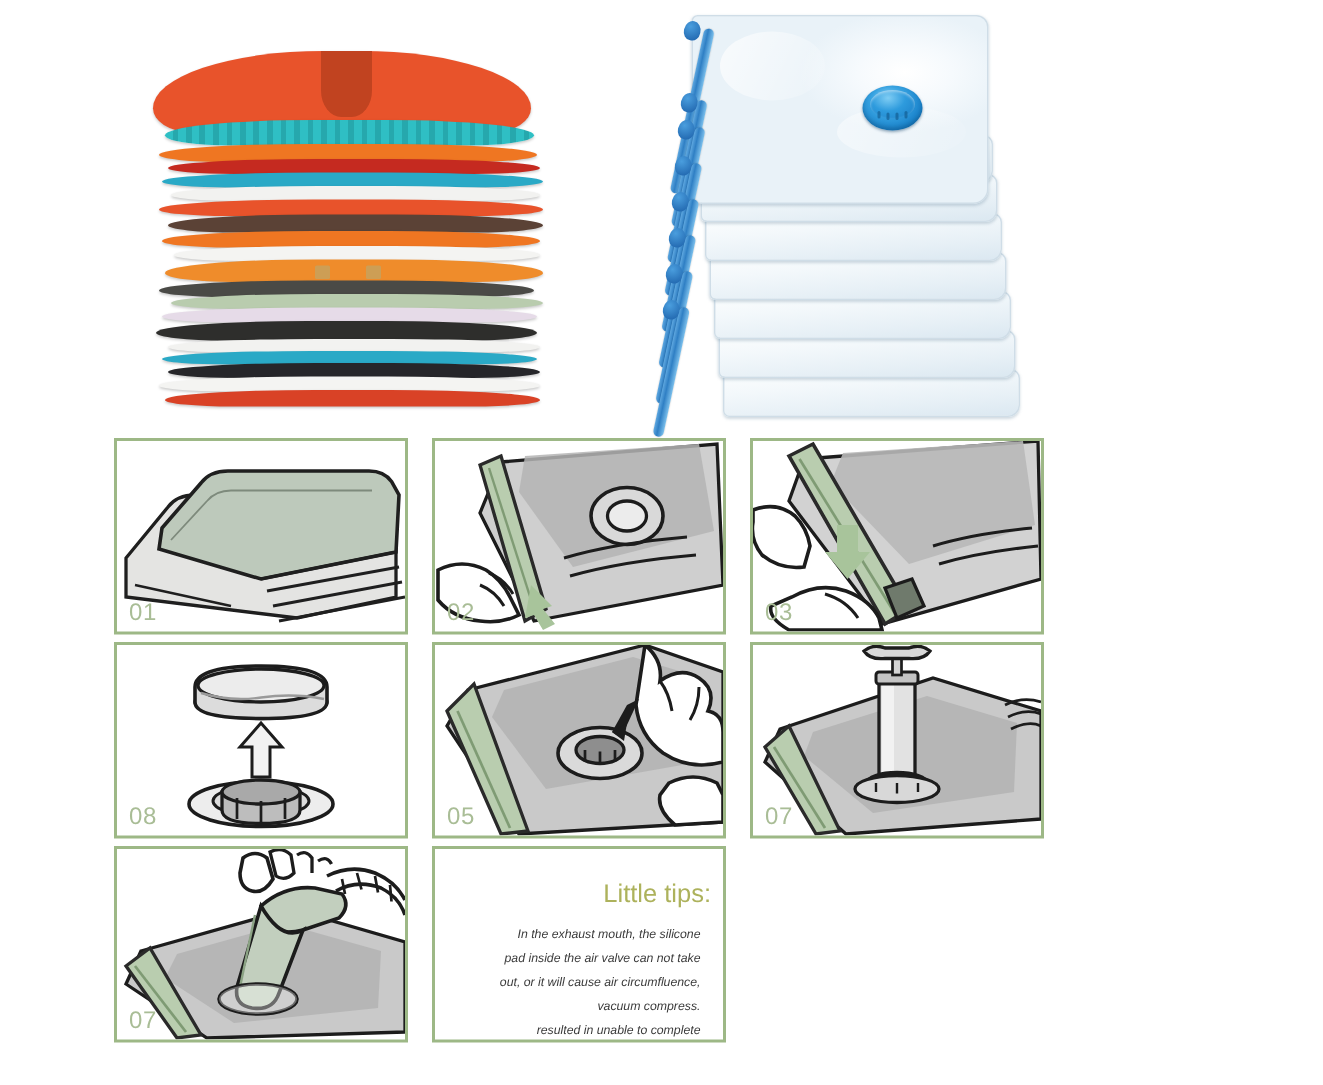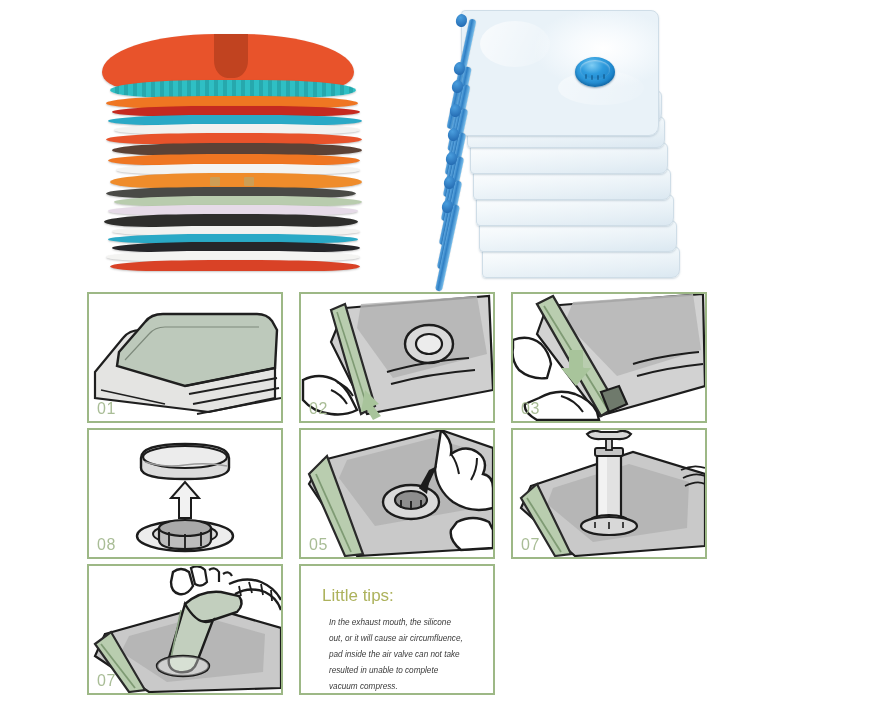--- a/index.html
+++ b/index.html
@@ -133,21 +133,20 @@
   .steps-grid {
     position: absolute;
     left: 76px;
     top: 292px;
     width: 528px;
     display: grid;
     grid-template-columns: repeat(3, 196px);
     grid-template-rows: repeat(3, 131px);
     column-gap: 16px;
     row-gap: 5px;
-    margin-left: 11px;
   }
   .panel {
     position: relative;
     border: 2px solid #9db886;
     background: #ffffff;
     overflow: hidden;
     box-sizing: border-box;
   }
   .panel-num {
     position: absolute;
@@ -159,22 +158,22 @@
     z-index: 40;
     font-family: "Liberation Sans", sans-serif;
   }
   .art {
     position: absolute;
     inset: 0;
   }
 
   
   .tips-panel {
-    padding: 6px 21px 4px;
-    text-align: left;
+    padding: 6px 8px 4px;
+    text-align: right;
   }
   .tips-title {
     margin-top: 14px;
     font-size: 17px;
     color: #adb25c;
     font-family: "Liberation Sans", sans-serif;
   }
   .tips-body {
     margin-top: 9px;
     font-size: 8.2px;
@@ -433,20 +432,20 @@
       </svg>
     </div>
     <div class="panel-num">07</div>
   </div>
 
 
   <div class="panel tips-panel">
     <div class="tips-title">Little tips:</div>
     <div class="tips-body">
       <p>In the exhaust mouth, the silicone</p>
+      <p>pad inside the air valve can not take</p>
       <p>out, or it will cause air circumfluence,</p>
-      <p>pad inside the air valve can not take</p>
+      <p>vacuum compress.</p>
       <p>resulted in unable to complete</p>
-      <p>vacuum compress.</p>
     </div>
   </div>
 
 </div>
 
 </body></html>

